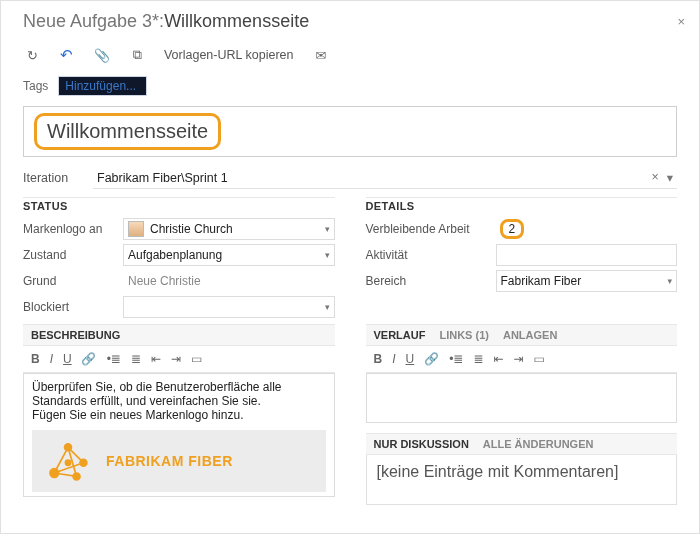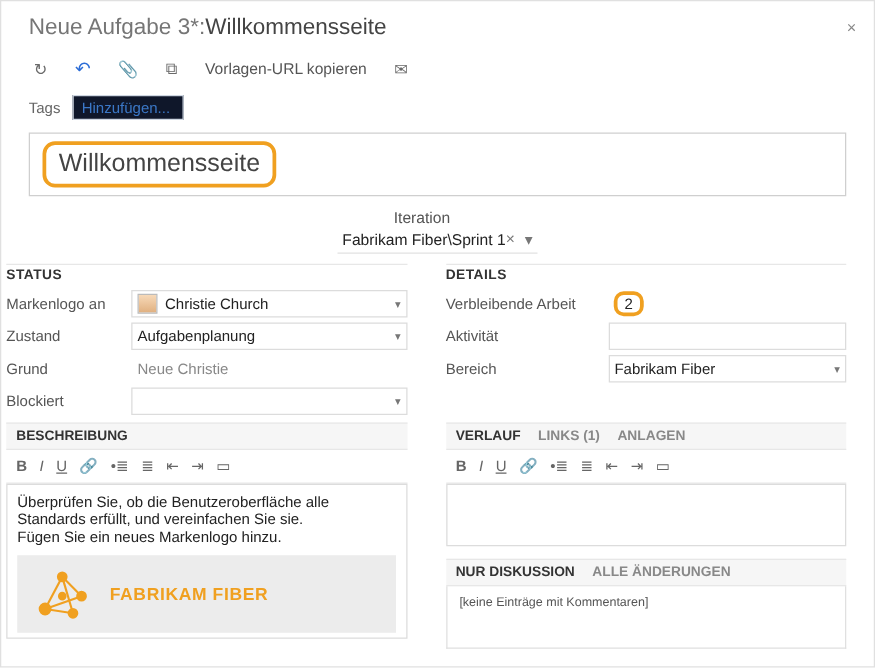--- a/index.html
+++ b/index.html
@@ -77,36 +77,35 @@
   .highlight-orange-sm {
     border: 3px solid #f0a020;
     border-radius: 8px;
     padding: 0 6px;
   }
   .iterrow {
     display: flex;
     align-items: center;
     padding: 0 22px 8px 22px;
     font-size: 12.5px;
-    flex-direction: column;
   }
   .iterrow .lbl { width: 70px; color: #555; }
   .iterrow .val {
     flex: 1;
     border-bottom: 1px solid #e2e2e2;
     padding: 3px 4px;
     color: #222;
     display: flex;
     align-items: center;
   }
   .iterrow .ctrls { margin-left: auto; display: flex; gap: 8px; color: #777; }
   .cols {
     display: flex;
     gap: 31px;
-    padding: 0 22px 8px 4px;
+    padding: 0 22px 8px 22px;
   }
   .col { flex: 1; min-width: 0; }
   .sechdr {
     font-size: 11px;
     letter-spacing: 0.4px;
     color: #333;
     font-weight: 700;
     padding: 2px 0 6px 0;
     border-top: 1px solid #e7e7e7;
   }
@@ -183,21 +182,21 @@
   }
   .logo-svg { width: 52px; height: 48px; }
   .logo-text { font-size: 14px; font-weight: 700; color: #f0a020; letter-spacing: 0.5px; }
   .discsec {
     margin-top: 10px;
   }
   .discbody {
     border: 1px solid #e0e0e0;
     border-top: none;
     padding: 8px 10px;
-    font-size: 10px;
+    font-size: 16px;
     color: #555;
     min-height: 50px;
   }
 </style>
 </head>
 <body>
 
 <div class="titlebar">
   <span>Neue Aufgabe 3*: </span>
   <span class="heavy">Willkommensseite</span>

